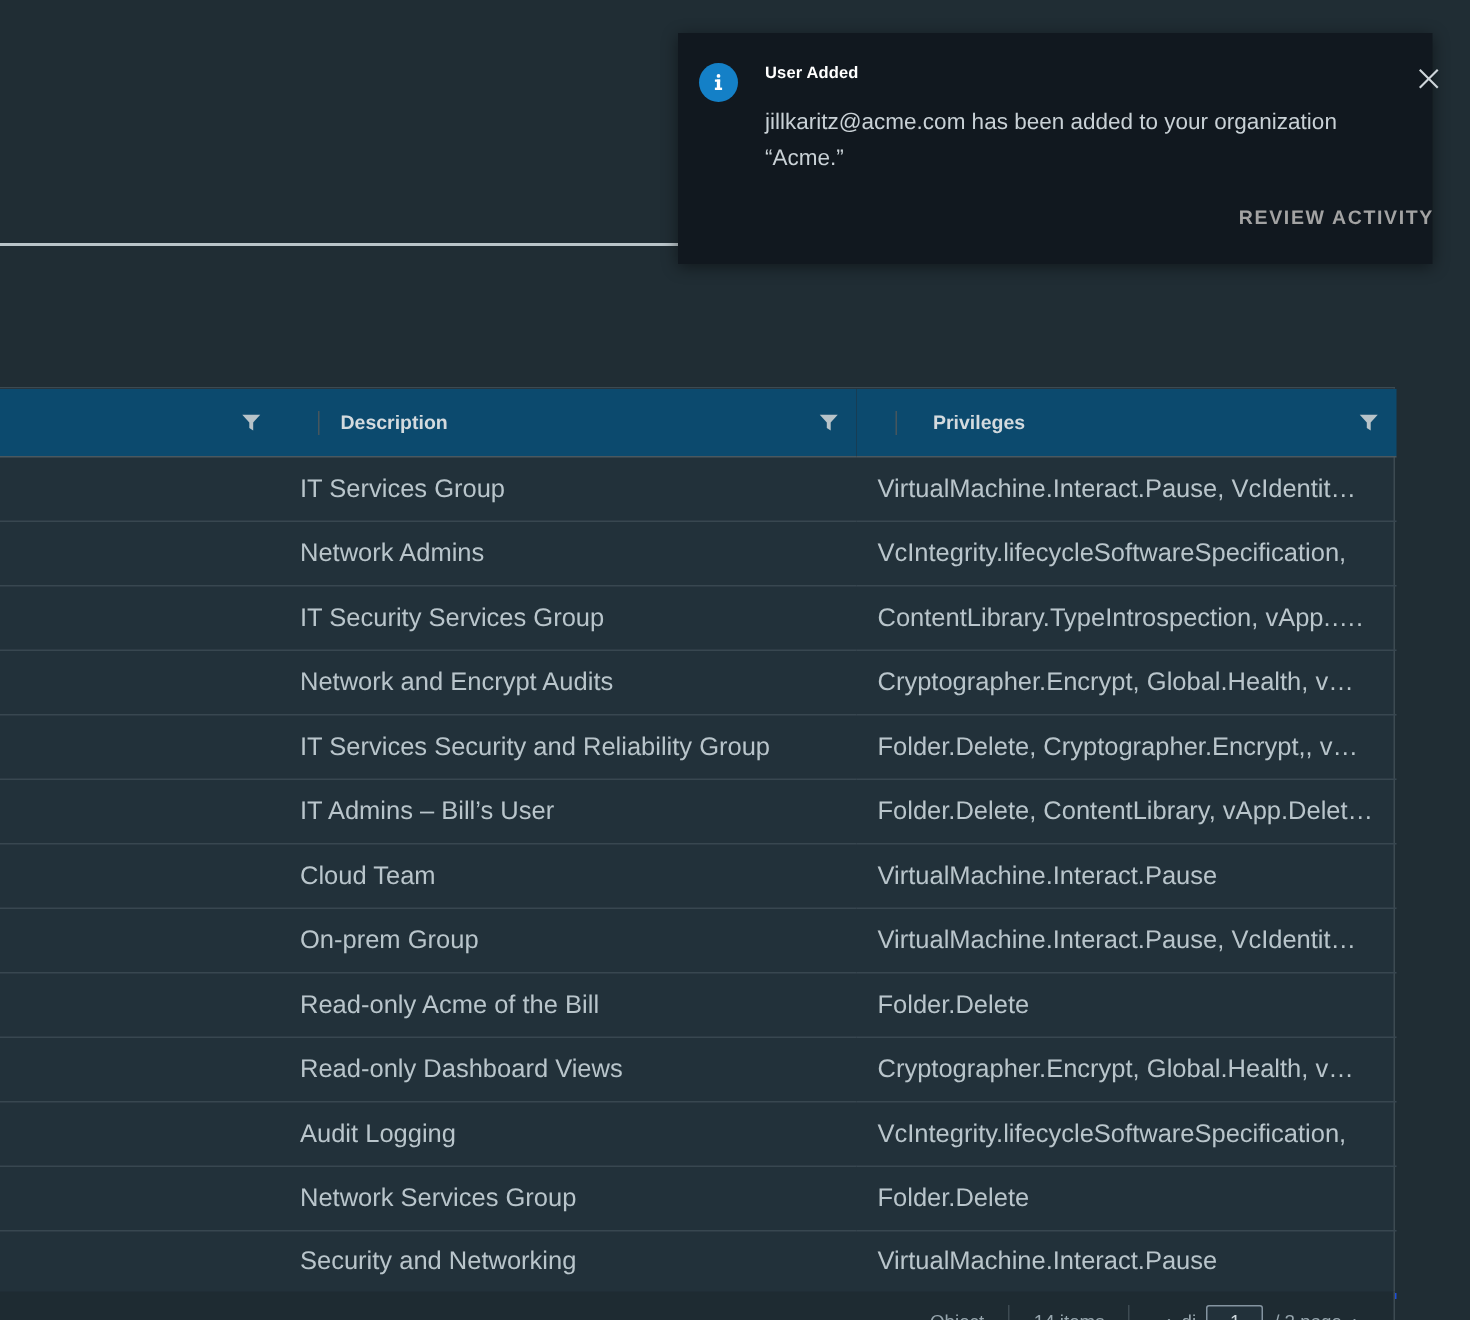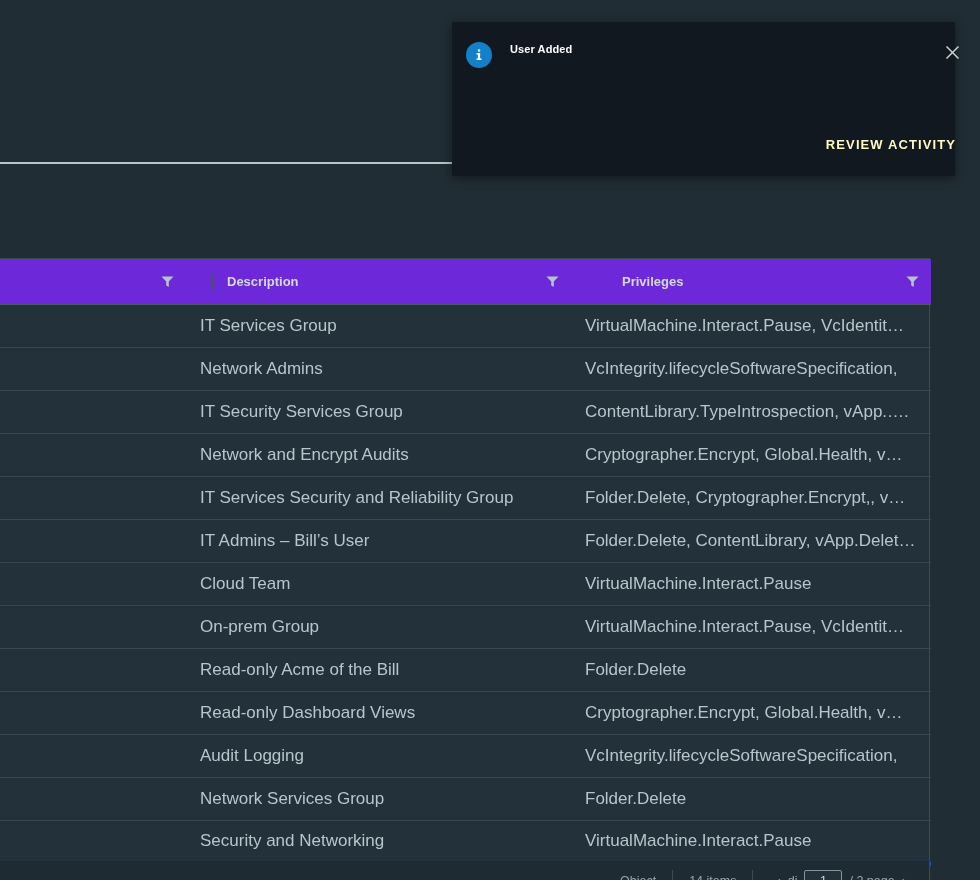--- a/index.html
+++ b/index.html
@@ -40,38 +40,38 @@
     font-size: 11px; font-weight: bold; color: #ffffff;
     letter-spacing: .1px;
   }
   .toast-body {
     position: absolute; left: 510px; top: 70px; width: 390px;
     font-size: 15px; line-height: 24px; color: #c9d1d6;
   }
   .toast-action {
     position: absolute; right: 22px; top: 137px;
     font-size: 13px; font-weight: bold; letter-spacing: 1.1px;
-    color: #fef9c3; cursor: pointer; text-transform: uppercase;
+    color: #a3a3a3; cursor: pointer; text-transform: uppercase;
   }
   .toast-close {
     position: absolute; right: 18px; top: 40px;
     width: 22px; height: 22px; cursor: pointer;
     display: flex; align-items: center; justify-content: center;
   }
   .toast-close svg { display: block; }
 
   
   .grid {
     position: absolute; left: -190px; top: 259px; width: 1120px;
     border: 1px solid #3d4b52; border-top: none;
     background: #22313a;
   }
   table { border-collapse: collapse; width: 100%; table-layout: fixed; }
   thead th {
-    background: #6d28d9;
+    background: #0c4a6e;
     height: 45px;
     padding: 0 0 0 14px;
     text-align: center;
     font-size: 13px; font-weight: bold; color: #d3dade;
     border-bottom: 1px solid #4a585f;
     position: relative;
     white-space: nowrap;
     overflow: hidden;
   }
   th .hdr { display: flex; align-items: center; height: 45px; }
@@ -262,20 +262,21 @@
   <div class="toast-icon">
     <svg width="16" height="16" viewBox="0 0 16 16">
       <circle cx="8" cy="3.6" r="1.25" fill="#ffffff"></circle>
       <rect x="6.9" y="6" width="2.2" height="7" fill="#ffffff"></rect>
       <rect x="5.6" y="11.4" width="4.8" height="1.6" fill="#ffffff"></rect>
       <rect x="5.6" y="6" width="3.5" height="1.5" fill="#ffffff"></rect>
     </svg>
   </div>
 
   <div class="toast-title">User Added</div>
+  <div class="toast-body">jillkaritz@acme.com has been added to your organization “Acme.”</div>
 
   <div class="toast-action" style="left:auto; right:24px; top:137px;">REVIEW ACTIVITY</div>
 
   <div class="toast-close" style="right:17px; top:41px;">
     <svg width="15" height="15" viewBox="0 0 15 15">
       <line x1="1.5" y1="1.5" x2="13.5" y2="13.5" stroke="#cfd6db" stroke-width="1.4"></line>
       <line x1="13.5" y1="1.5" x2="1.5" y2="13.5" stroke="#cfd6db" stroke-width="1.4"></line>
     </svg>
   </div>
 

